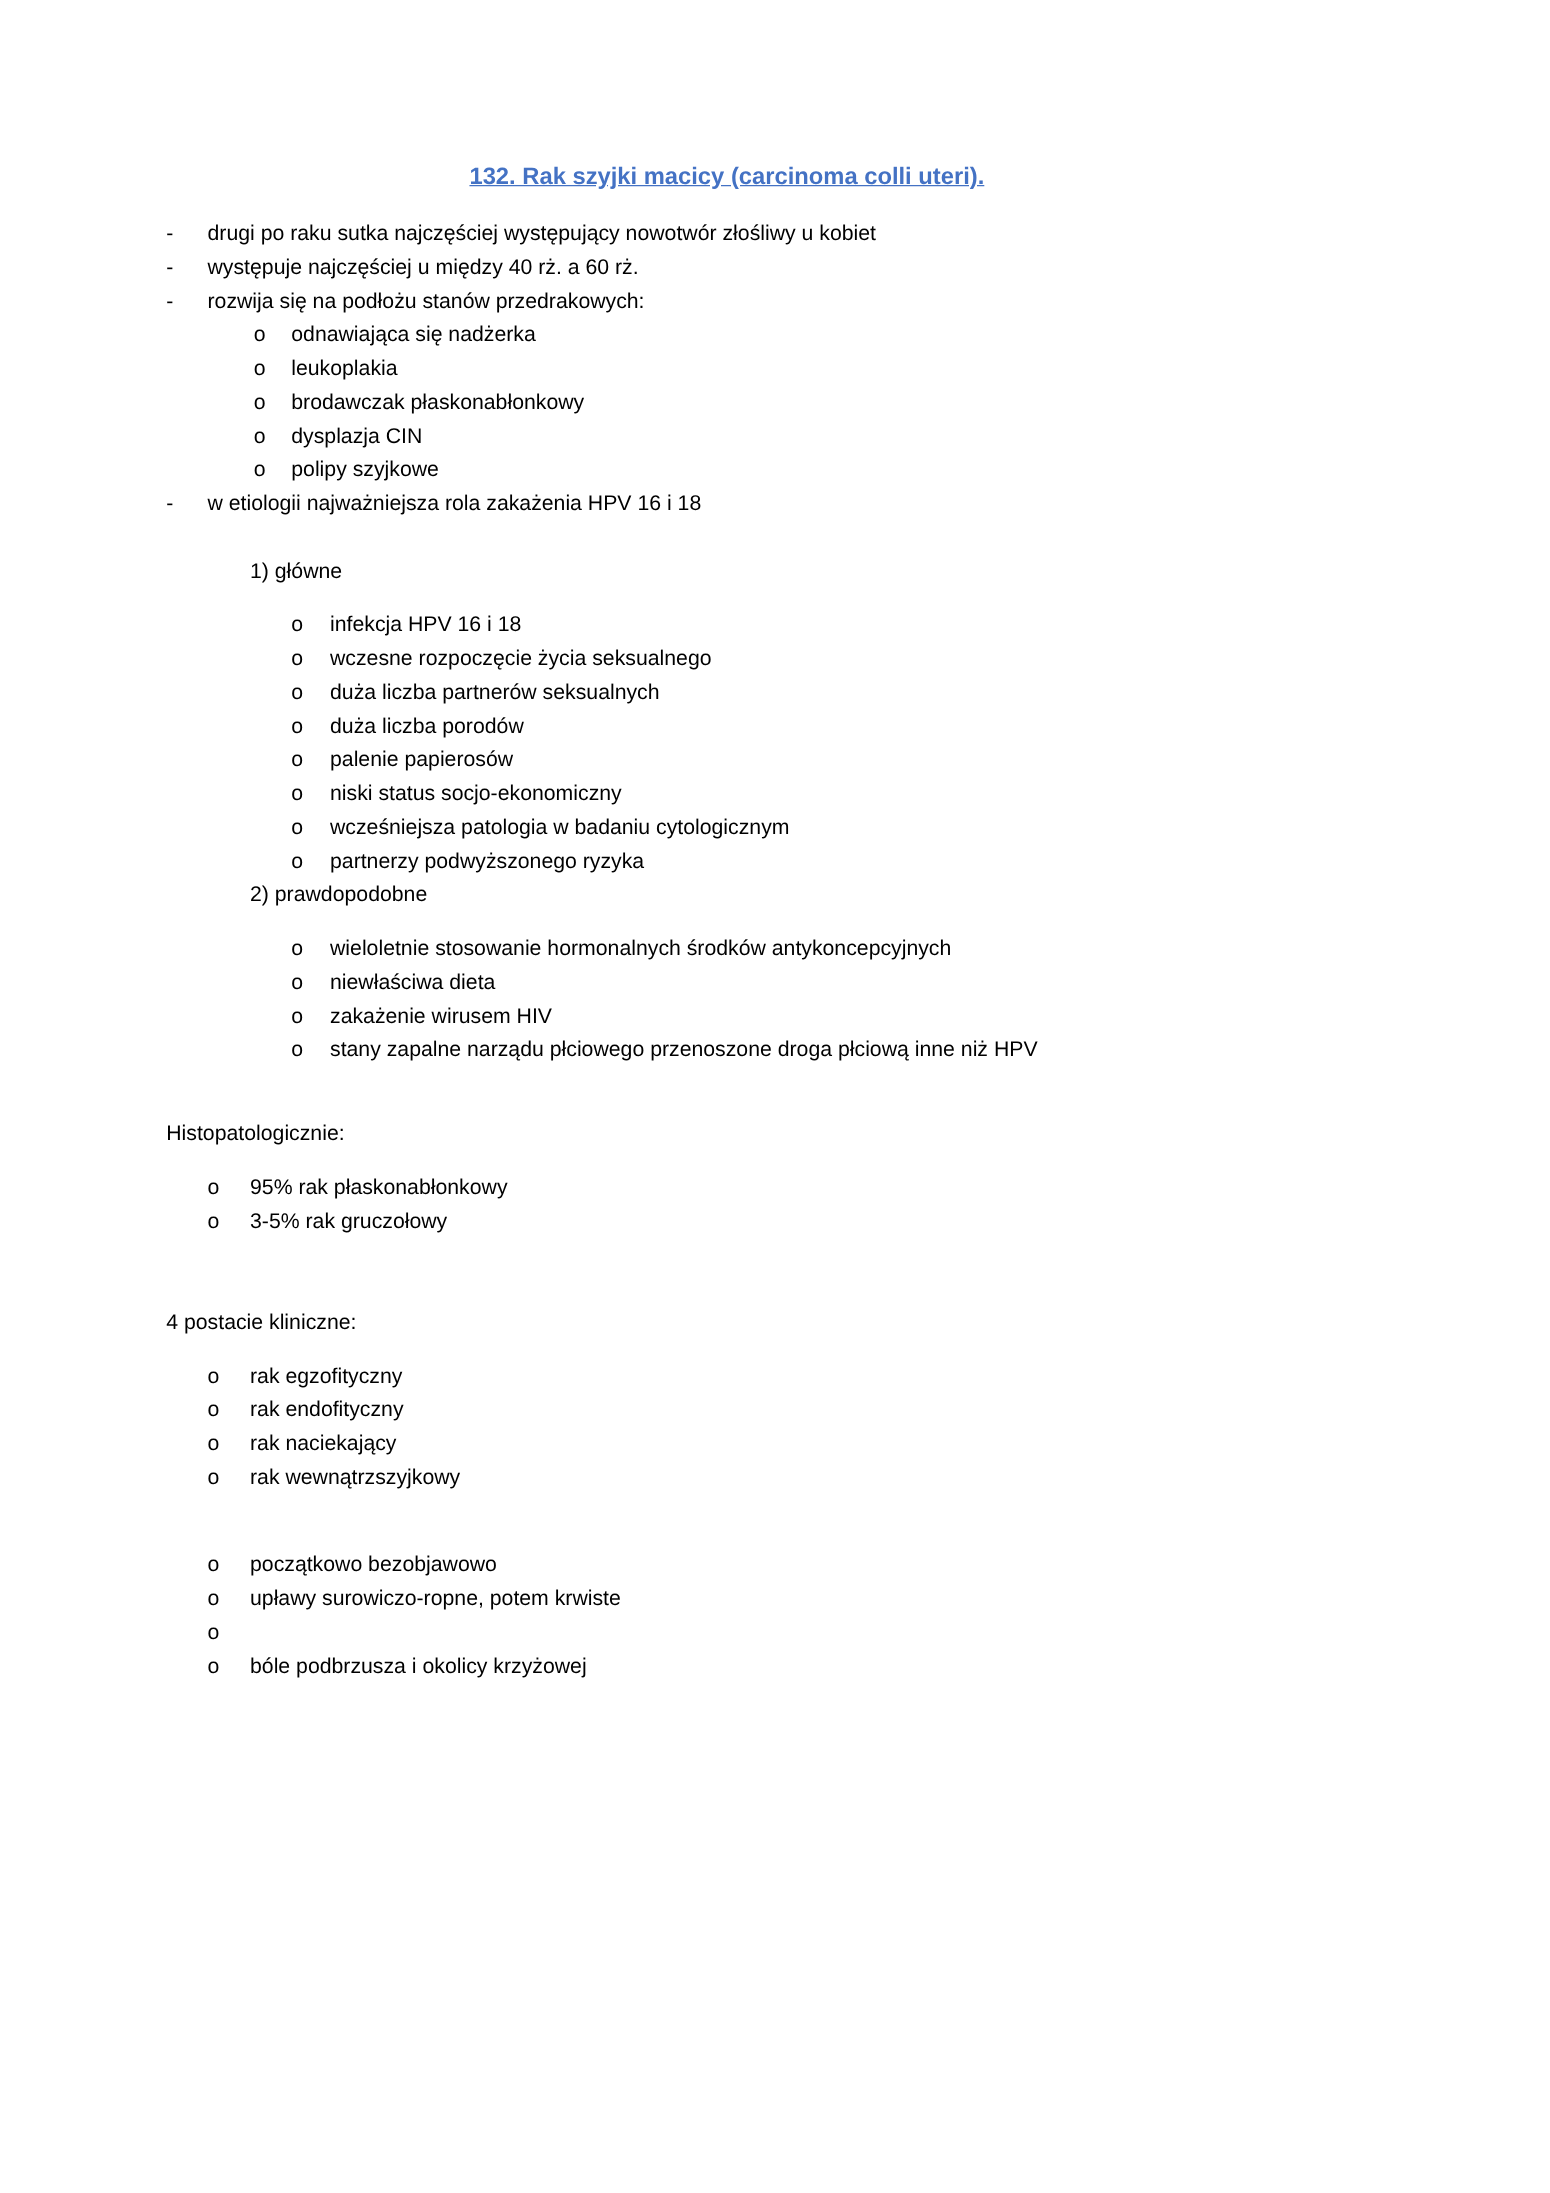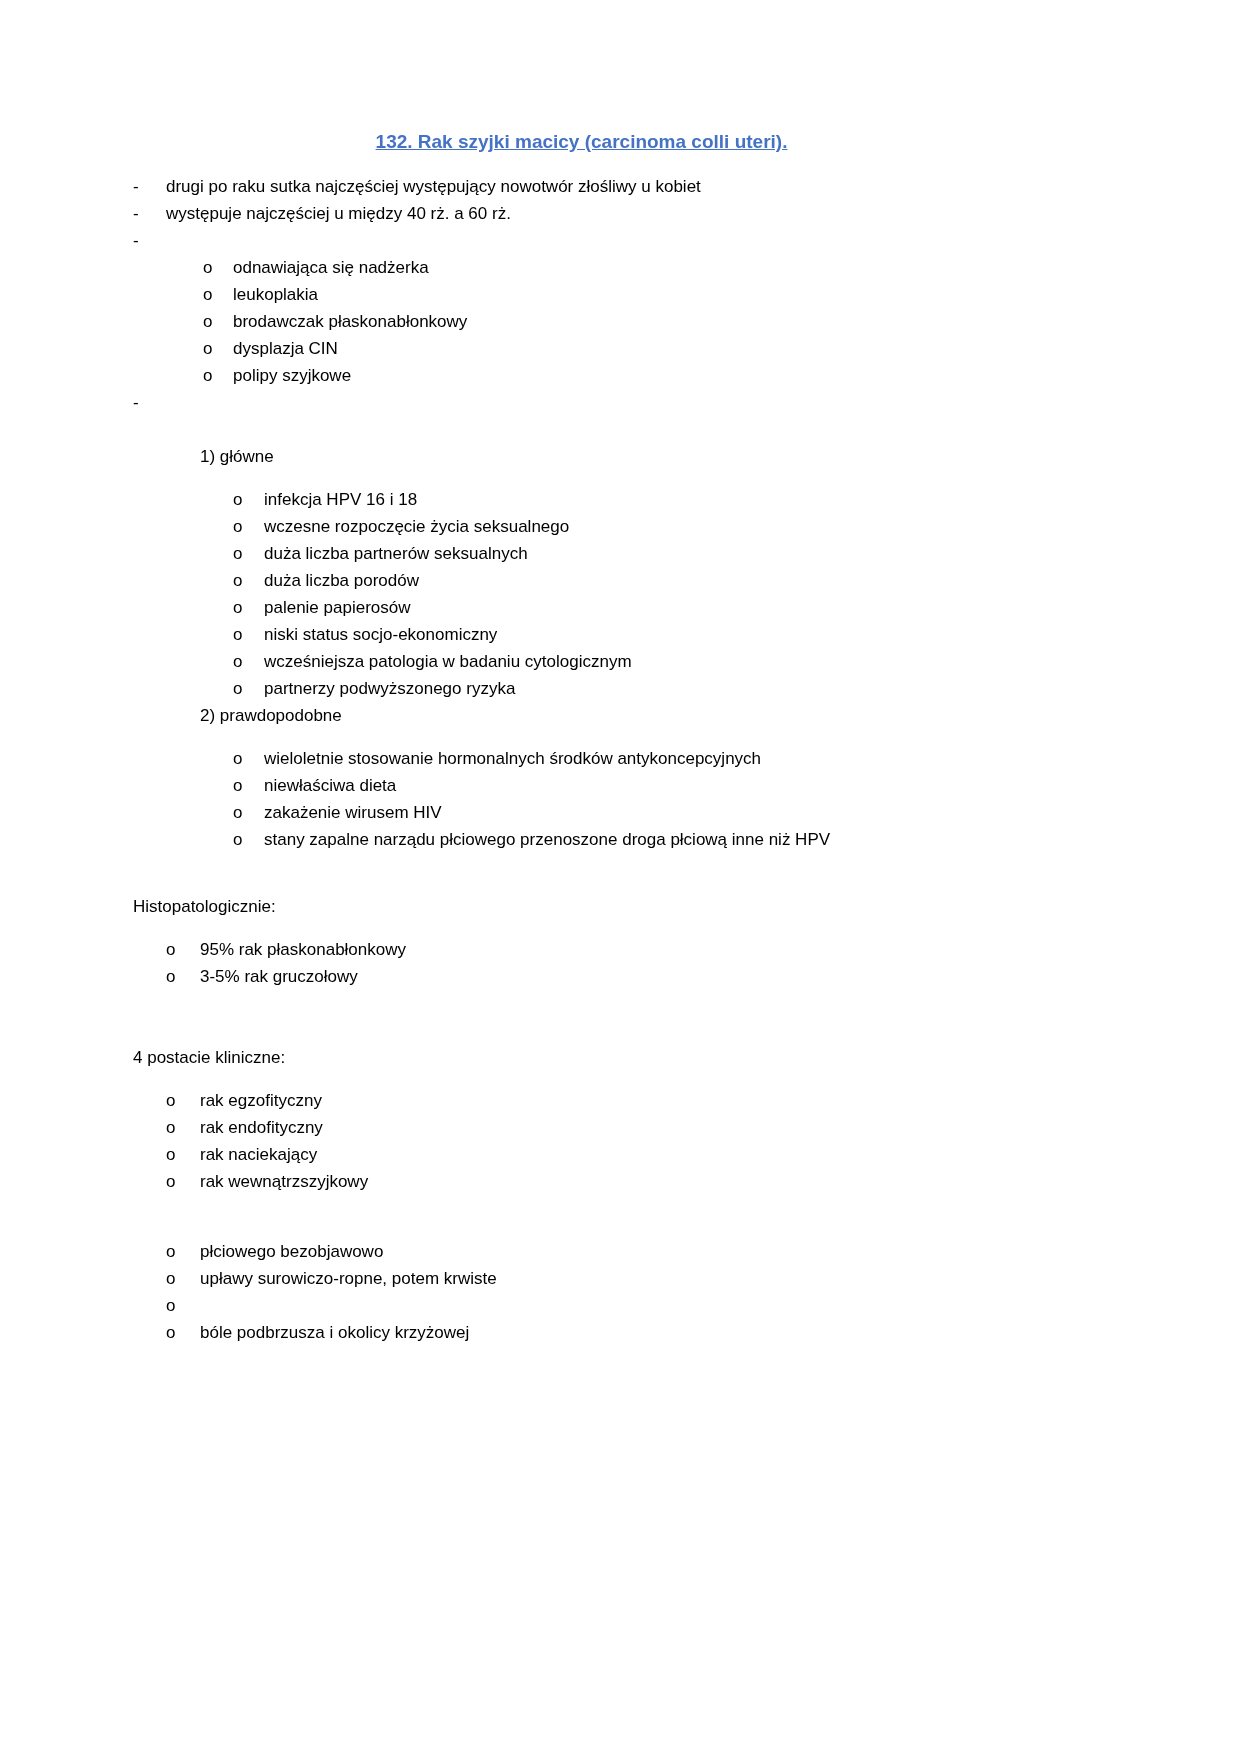--- a/index.html
+++ b/index.html
@@ -72,20 +72,21 @@
       <div class="block dash flexrow">
         <span class="bullet">-</span>
         <span class="txt">drugi po raku sutka najczęściej występujący nowotwór złośliwy u kobiet</span>
       </div>
       <div class="block dash flexrow">
         <span class="bullet">-</span>
         <span class="txt">występuje najczęściej u między 40 rż. a 60 rż.</span>
       </div>
       <div class="block dash flexrow">
         <span class="bullet">-</span>
+        <span class="txt">rozwija się na podłożu stanów przedrakowych:</span>
       </div>
       <div class="block o2 flexrow">
         <span class="bullet">o</span>
         <span class="txt">odnawiająca się nadżerka</span>
       </div>
       <div class="block o2 flexrow">
         <span class="bullet">o</span>
         <span class="txt">leukoplakia</span>
       </div>
       <div class="block o2 flexrow">
@@ -95,20 +96,21 @@
       <div class="block o2 flexrow">
         <span class="bullet">o</span>
         <span class="txt">dysplazja CIN</span>
       </div>
       <div class="block o2 flexrow">
         <span class="bullet">o</span>
         <span class="txt">polipy szyjkowe</span>
       </div>
       <div class="block dash flexrow">
         <span class="bullet">-</span>
+        <span class="txt">w etiologii najważniejsza rola zakażenia HPV 16 i 18</span>
       </div>
       <div class="sp sp-md"></div>
       <div class="block num">1) główne</div>
       <div class="sp sp-sm"></div>
       <div class="block o3 flexrow">
         <span class="bullet">o</span>
         <span class="txt">infekcja HPV 16 i 18</span>
       </div>
       <div class="block o3 flexrow">
         <span class="bullet">o</span>
@@ -183,21 +185,21 @@
         <span class="txt">rak naciekający</span>
       </div>
       <div class="block o1 flexrow">
         <span class="bullet">o</span>
         <span class="txt">rak wewnątrzszyjkowy</span>
       </div>
       <div class="sp sp-md"></div>
       <div class="sp sp-sm"></div>
       <div class="block o1 flexrow">
         <span class="bullet">o</span>
-        <span class="txt">płciowego bezobjawowo</span>
+        <span class="txt">początkowo bezobjawowo</span>
       </div>
       <div class="block o1 flexrow">
         <span class="bullet">o</span>
         <span class="txt">upławy surowiczo-ropne, potem krwiste</span>
       </div>
       <div class="block o1 flexrow">
         <span class="bullet">o</span>
       </div>
       <div class="block o1 flexrow">
         <span class="bullet">o</span>

